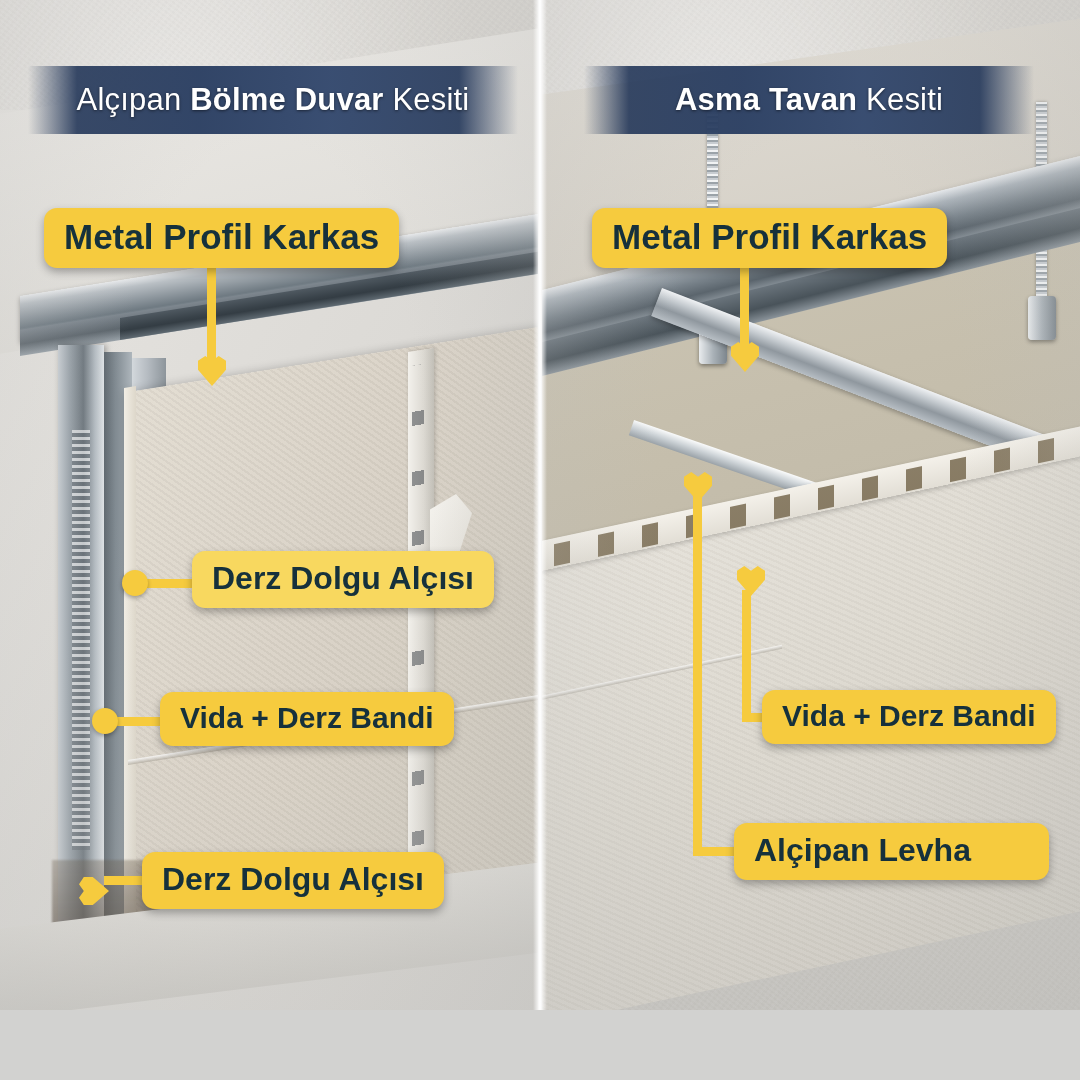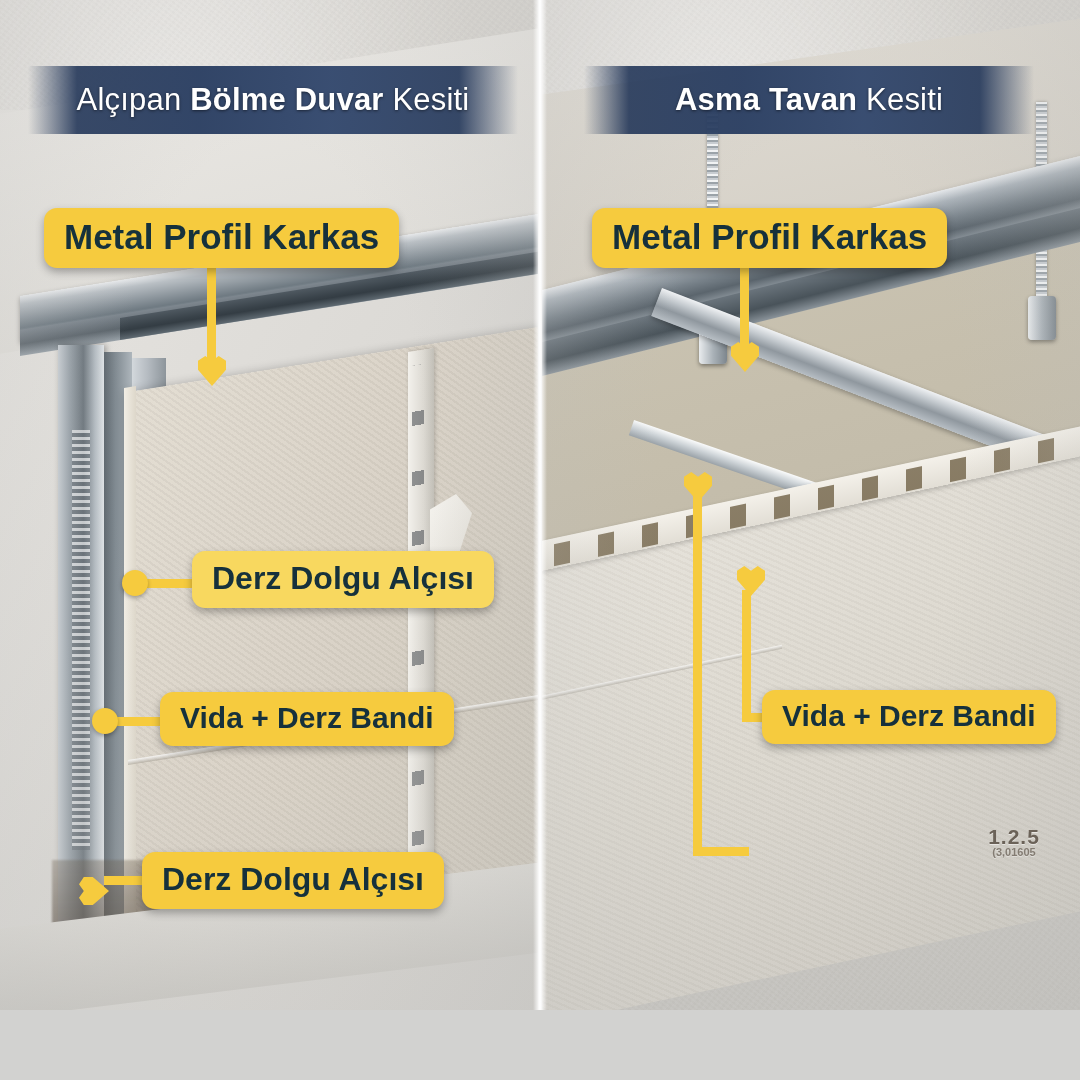--- a/index.html
+++ b/index.html
@@ -400,15 +400,18 @@
   <div class="pin" style="left:737px;top:566px;"></div>
   <div class="lead v" style="left:742px;top:590px;height:128px;"></div>
   <div class="lead h" style="left:742px;top:713px;width:44px;"></div>
   <div class="label sm" style="left:762px;top:690px;">
     <span class="txt">Vida + Derz Bandi</span>
   </div>
 
   <div class="pin" style="left:684px;top:472px;"></div>
   <div class="lead v" style="left:693px;top:496px;height:356px;"></div>
   <div class="lead h" style="left:693px;top:847px;width:56px;"></div>
+  <div class="label mid" style="left:734px;top:823px;padding-right:78px;">
+    <span class="txt">Alçipan Levha</span>
+  </div>
 
 
 </div>
 
 </body></html>

